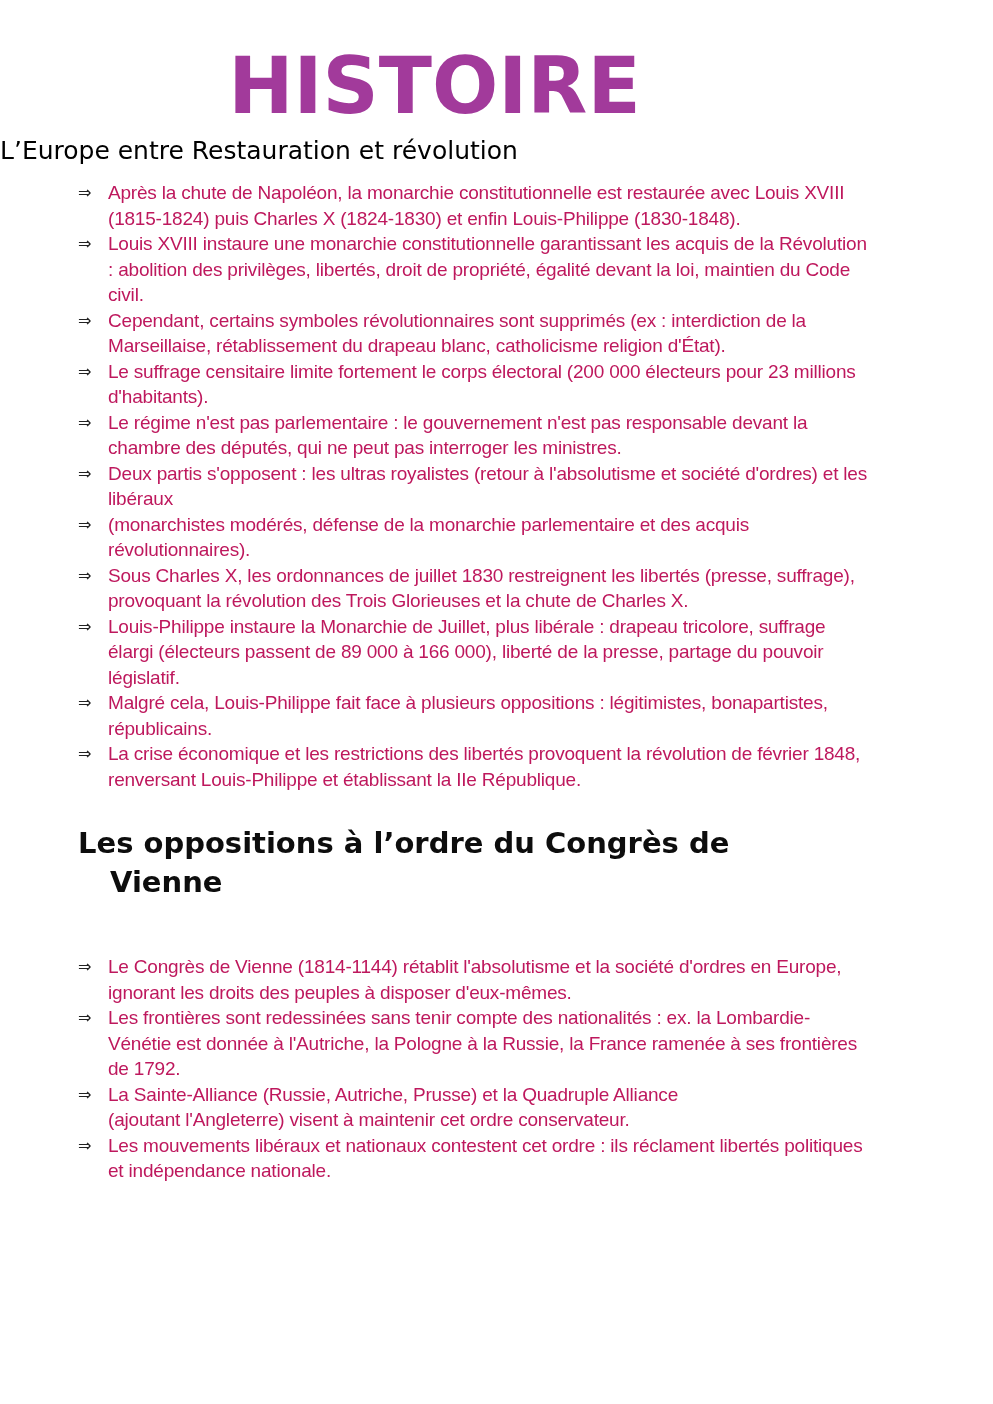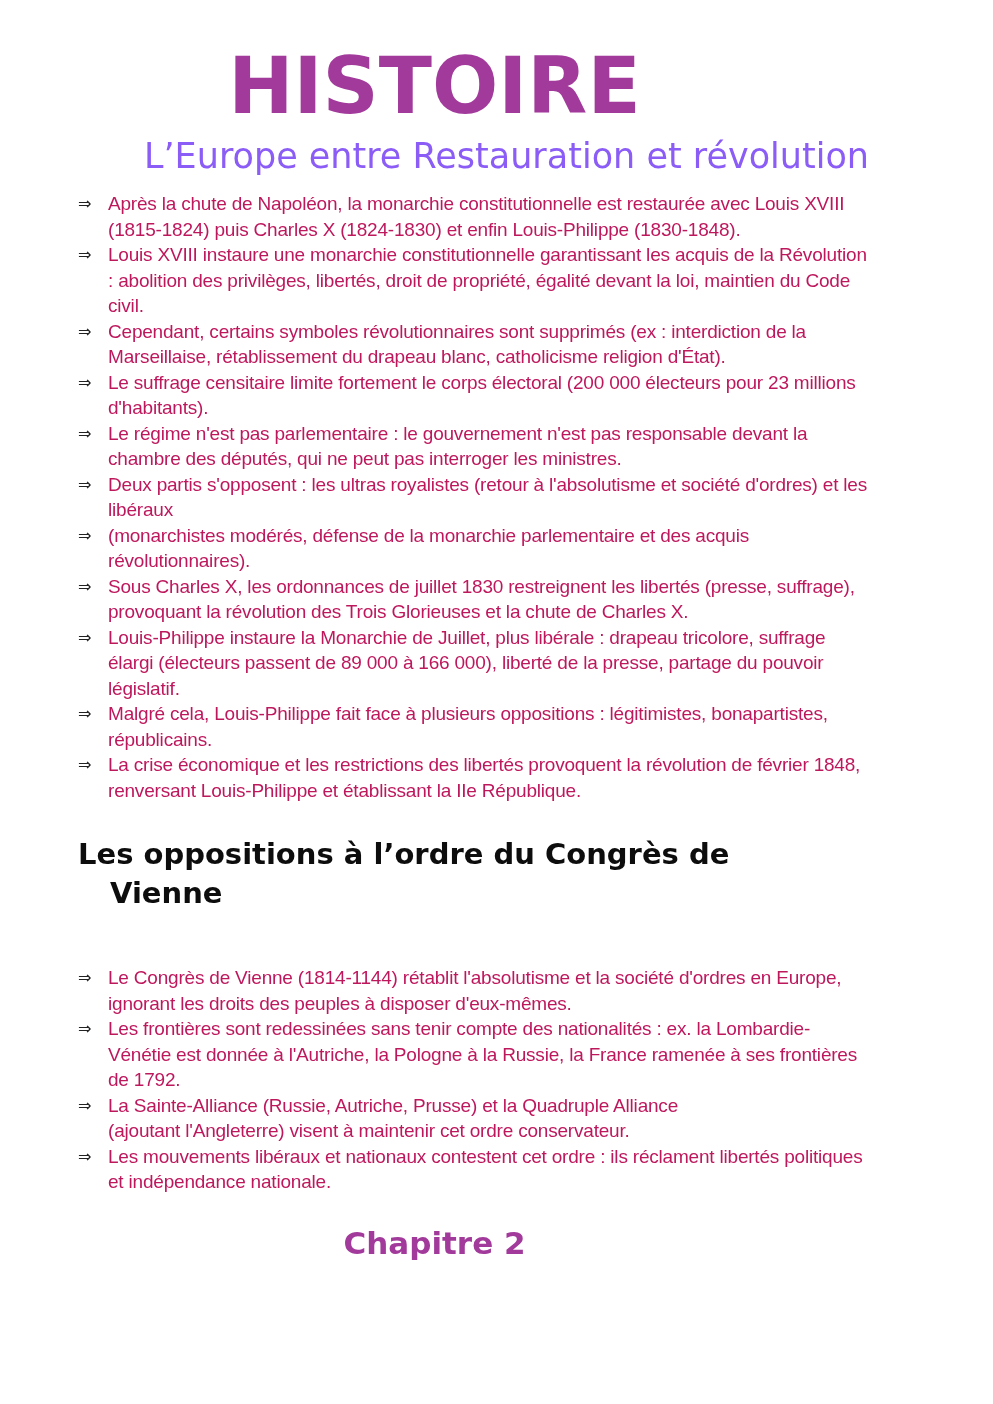--- a/index.html
+++ b/index.html
@@ -16,24 +16,24 @@
     margin: 44px 0 0 0;
     text-align: center;
     font-family: "DejaVu Sans", sans-serif;
     font-weight: bold;
     font-size: 78px;
     line-height: 1.08;
     color: #a23a9b;
   }
   .subtitle {
     margin-top: 8px;
-    text-align: right;
+    text-align: left;
     font-family: "DejaVu Sans", sans-serif;
-    font-size: 35px;
-    color: #8b5cf6;
+    font-size: 25px;
+    color: #000000;
   }
   .dates {
     margin-top: 19px;
     text-align: center;
     font-family: "DejaVu Sans", sans-serif;
     font-size: 25px;
     color: #0d0d0d;
   }
   .sec-heading {
     margin: 0 58px 0 78px;
@@ -150,15 +150,14 @@
       <span class="arrow">⇒</span>
       <div class="btext">La Sainte-Alliance (Russie, Autriche, Prusse) et la Quadruple Alliance
 (ajoutant l'Angleterre) visent à maintenir cet ordre conservateur.</div>
     </div>
     <div class="bullet">
       <span class="arrow">⇒</span>
       <div class="btext">Les mouvements libéraux et nationaux contestent cet ordre : ils réclament libertés politiques et indépendance nationale.</div>
     </div>
   </div>
 
-  <div class="chapitre">Chapitre 2</div>
 
 </div>
 
 </body></html>

